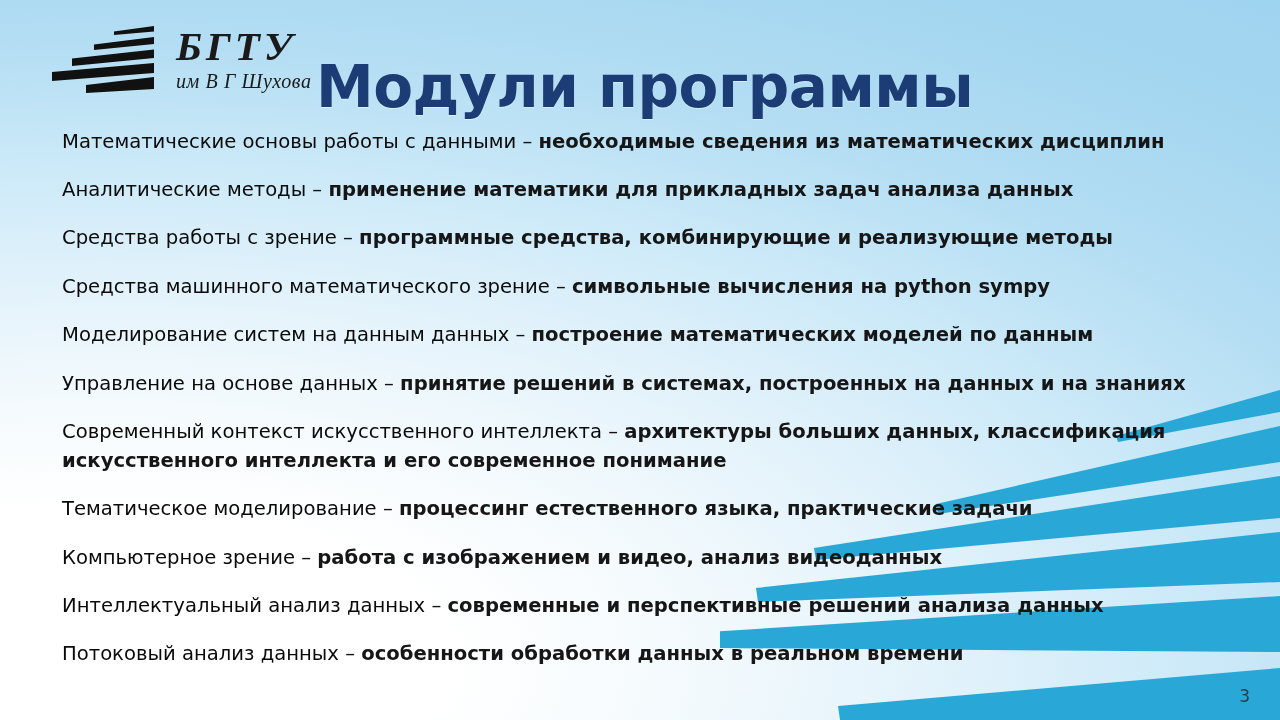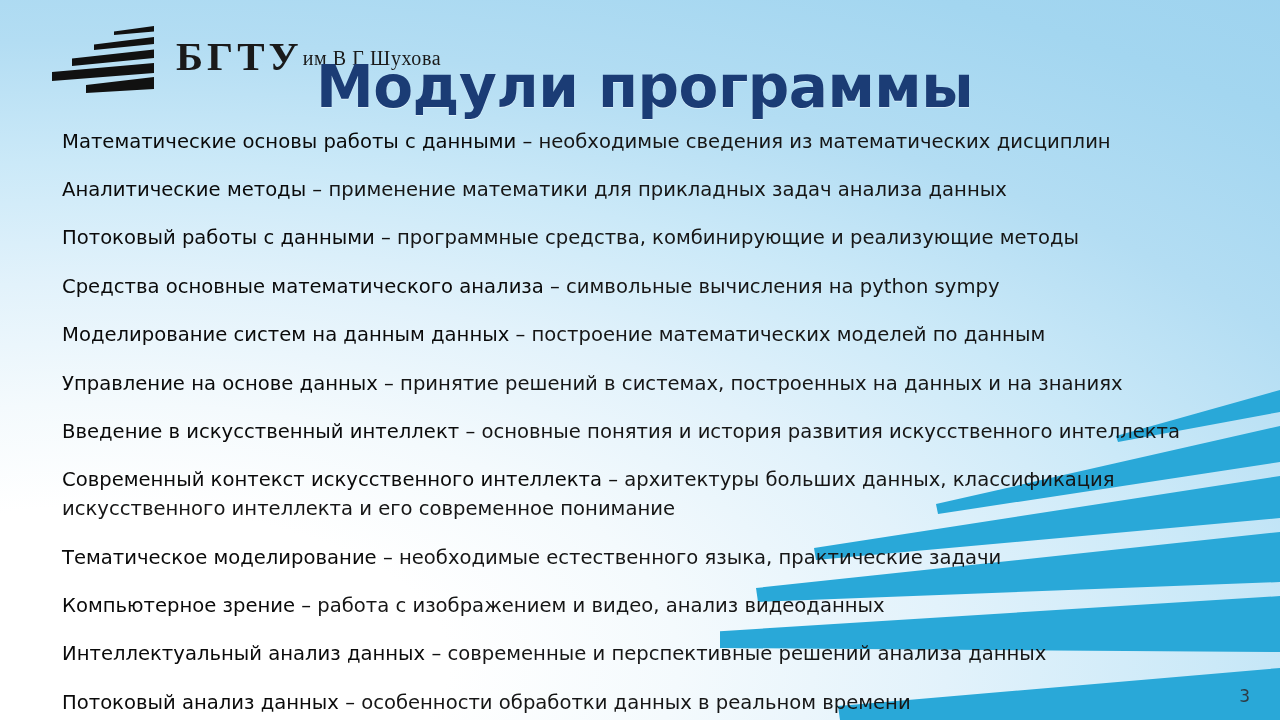--- a/index.html
+++ b/index.html
@@ -44,23 +44,24 @@
     gap: 14px;
   }
   .logo-mark {
     width: 126px;
     height: 72px;
     flex: none;
   }
   .logo-mark svg { display: block; width: 100%; height: 100%; }
   .logo-text {
     display: flex;
-    align-items: center;
+    flex-direction: column;
     justify-content: center;
     line-height: 1;
+    font-style: italic;
   }
   .logo-title {
     font-family: "Liberation Serif", serif;
     font-weight: 700;
     font-size: 41px;
     letter-spacing: 4px;
     color: #1a1a1a;
     margin-bottom: 4px;
   }
   .logo-sub {
@@ -101,21 +102,21 @@
     color: #111111;
     margin-bottom: 10.5px;
     text-indent: 0;
   }
   .module:last-child { margin-bottom: 0; }
   .module .name {
     font-weight: 400;
     color: #0a0a0a;
   }
   .module .desc {
-    font-weight: 400;
+    font-weight: 700;
     color: #161616;
   }
 
   
   .module.tall { margin-bottom: 12px; }
 
   
   .page-number {
     position: absolute;
     right: 30px;
@@ -161,39 +162,36 @@
   <h1 class="slide-title">Модули программы</h1>
 
   <div class="content">
     <p class="module">
       <span class="name">Математические основы работы с данными</span><span class="dash"> – </span><span class="desc">необходимые сведения из математических дисциплин</span>
     </p>
     <p class="module">
       <span class="name">Аналитические методы</span><span class="dash"> – </span><span class="desc">применение математики для прикладных задач анализа данных</span>
     </p>
     <p class="module">
-      <span class="name">Потоковый работы с данными</span><span class="dash"> – </span><span class="desc">программные средства, комбинирующие и реализующие методы</span>
-    </p>
-    <p class="module">
-      <span class="name">Средства основные математического анализа</span><span class="dash"> – </span><span class="desc">символьные вычисления на python sympy</span>
+      <span class="name">Средства работы с зрение</span><span class="dash"> – </span><span class="desc">программные средства, комбинирующие и реализующие методы</span>
+    </p>
+    <p class="module">
+      <span class="name">Средства машинного математического зрение</span><span class="dash"> – </span><span class="desc">символьные вычисления на python sympy</span>
     </p>
     <p class="module">
       <span class="name">Моделирование систем на данным данных</span><span class="dash"> – </span><span class="desc">построение математических моделей по данным</span>
     </p>
     <p class="module">
       <span class="name">Управление на основе данных</span><span class="dash"> – </span><span class="desc">принятие решений в системах, построенных на данных и на знаниях</span>
-    </p>
-    <p class="module tall">
-      <span class="name">Введение в искусственный интеллект</span><span class="dash"> – </span><span class="desc">основные понятия и история развития искусственного интеллекта</span>
     </p>
     <p class="module tall">
       <span class="name">Современный контекст искусственного интеллекта</span><span class="dash"> – </span><span class="desc">архитектуры больших данных, классификация искусственного интеллекта и его современное понимание</span>
     </p>
     <p class="module">
-      <span class="name">Тематическое моделирование</span><span class="dash"> – </span><span class="desc">необходимые естественного языка, практические задачи</span>
+      <span class="name">Тематическое моделирование</span><span class="dash"> – </span><span class="desc">процессинг естественного языка, практические задачи</span>
     </p>
     <p class="module">
       <span class="name">Компьютерное зрение</span><span class="dash"> – </span><span class="desc">работа с изображением и видео, анализ видеоданных</span>
     </p>
     <p class="module">
       <span class="name">Интеллектуальный анализ данных</span><span class="dash"> – </span><span class="desc">современные и перспективные решений анализа данных</span>
     </p>
     <p class="module">
       <span class="name">Потоковый анализ данных</span><span class="dash"> – </span><span class="desc">особенности обработки данных в реальном времени</span>
     </p>

